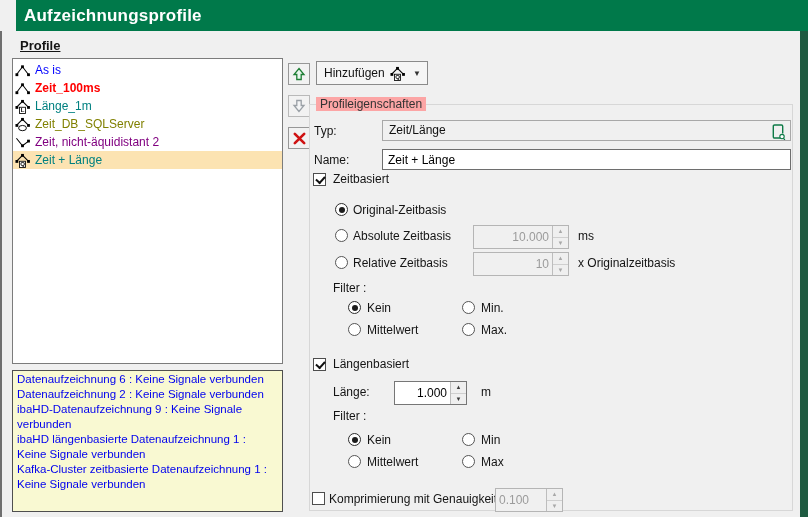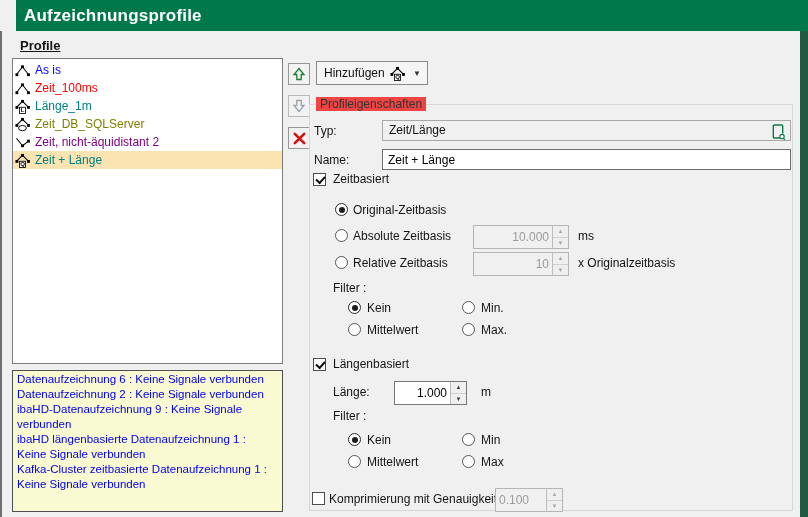--- a/index.html
+++ b/index.html
@@ -38,21 +38,21 @@
   .addbtn{position:absolute;left:316px;top:61px;width:112px;height:24px;background:#f5f5f5;
           border:1px solid #8a8a8a;box-sizing:border-box;display:flex;align-items:center;
           padding:0 6px 0 7px;cursor:pointer;}
   .addbtn .cap{font-size:12px;color:#111;}
   .addbtn svg{margin-left:5px;}
   .addbtn .caret{margin-left:auto;font-size:8px;color:#333;}
 
   
   .groupbox{position:absolute;left:309px;top:104px;width:484px;height:407px;
             border:1px solid #d7d7d7;box-sizing:border-box;}
-  .grouplabel{position:absolute;left:316px;top:97px;background:#ef4444;padding:0 4px;color:#333;}
+  .grouplabel{position:absolute;left:316px;top:97px;background:#fca5a5;padding:0 4px;color:#333;}
 
   
   .rofield{position:absolute;left:382px;width:409px;height:21px;background:#f0f0f0;
            border:1px solid #a8a8a8;box-sizing:border-box;line-height:19px;padding:0 24px 0 6px;
            overflow:hidden;}
   .rofield svg{position:absolute;right:3px;top:1px;}
   .txtfield{position:absolute;left:382px;width:409px;height:21px;background:#fff;
             border:1px solid #6e6e6e;box-sizing:border-box;font:12px "Liberation Sans",sans-serif;
             padding:0 5px;outline:none;color:#000;}
 
@@ -104,21 +104,21 @@
         </svg>
       <span style="color: rgb(0, 0, 255);">As is</span>
     </div>
     <div class="litem">
       <svg width="15" height="15" viewBox="0 0 16 16">
           <polyline points="1.5,12.5 8,4 14.5,12.5" fill="none" stroke="#000" stroke-width="1.1"></polyline>
           <rect x="0.5" y="11" width="3" height="3"></rect>
           <rect x="6.5" y="2.5" width="3" height="3"></rect>
           <rect x="12.9" y="11" width="3" height="3"></rect>
         </svg>
-      <span style="color: rgb(255, 0, 0);">Zeit_100ms</span>
+      <span style="color: rgb(255, 0, 0); font-weight: bold;">Zeit_100ms</span>
     </div>
     <div class="litem">
       <svg width="15" height="15" viewBox="0 0 16 16">
           <polyline points="1.5,9 8,2.5 14.5,9" fill="none" stroke="#000" stroke-width="1.1"></polyline>
           <rect x="0.5" y="7.5" width="3" height="3"></rect>
           <rect x="6.5" y="1" width="3" height="3"></rect>
           <rect x="12.9" y="7.5" width="3" height="3"></rect>
           <rect x="4.8" y="8.8" width="6.4" height="6.6" fill="#fff" stroke="#000" stroke-width="0.9"></rect>
           <text x="8" y="14.2" text-anchor="middle" font-size="6.5" font-weight="bold" font-family="sans-serif">L</text>
         </svg>

